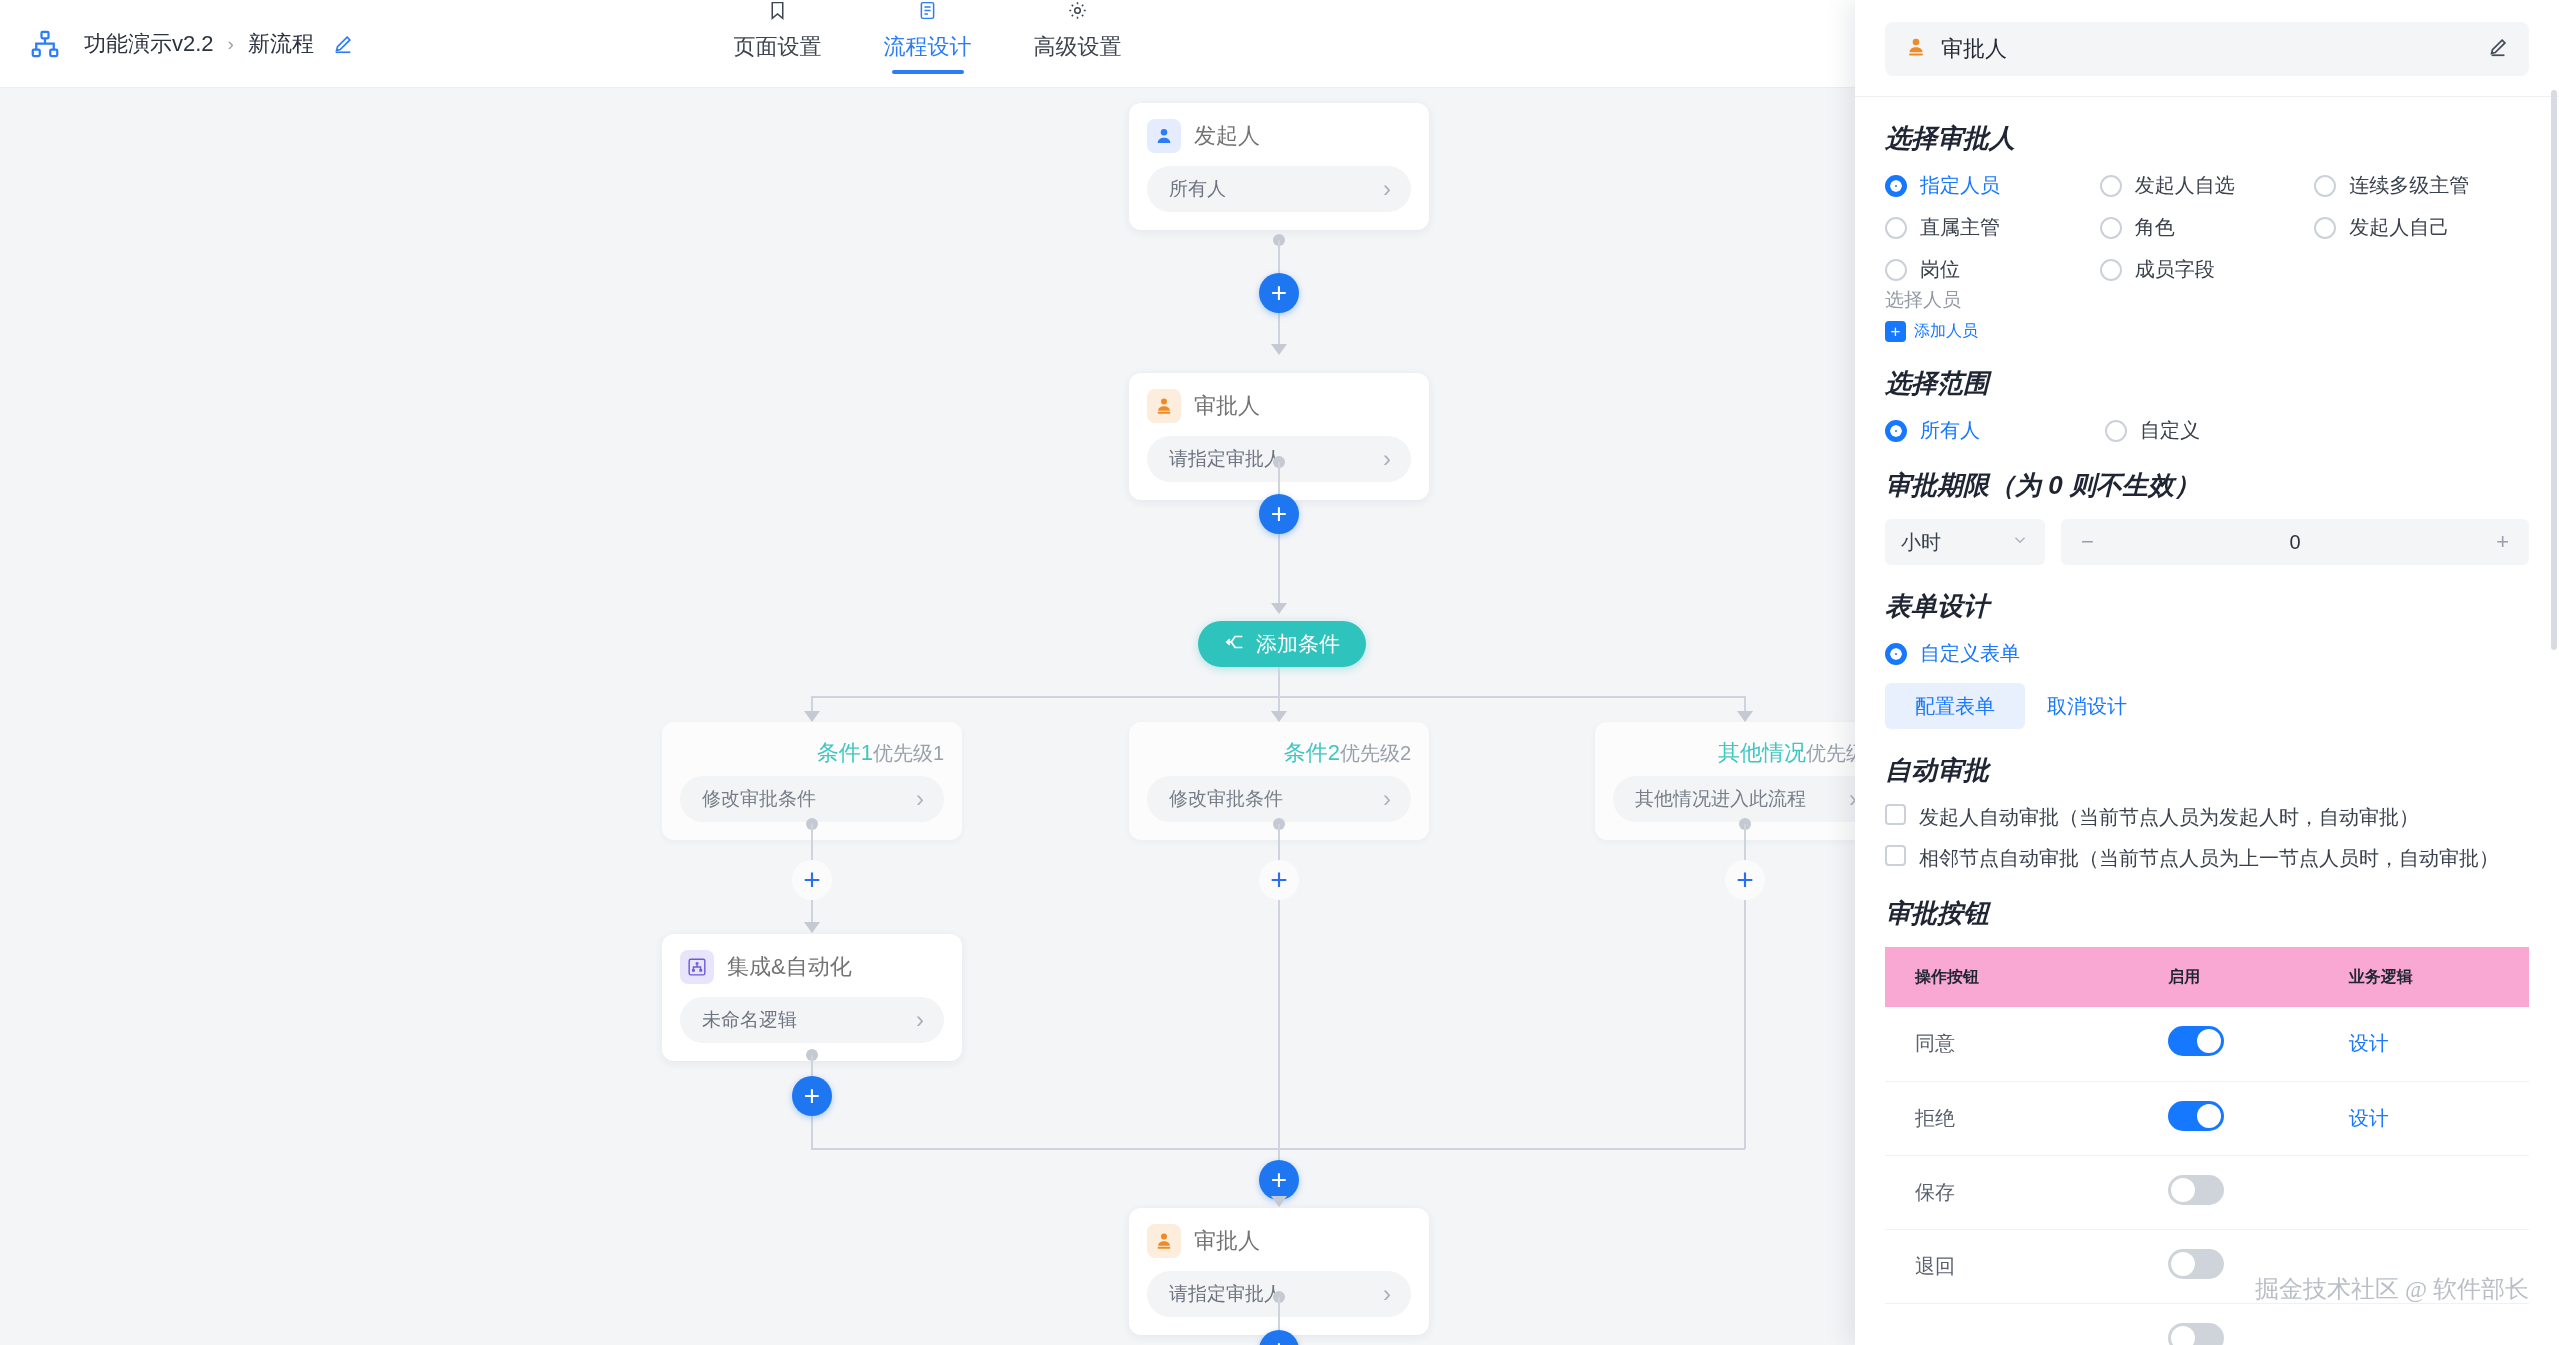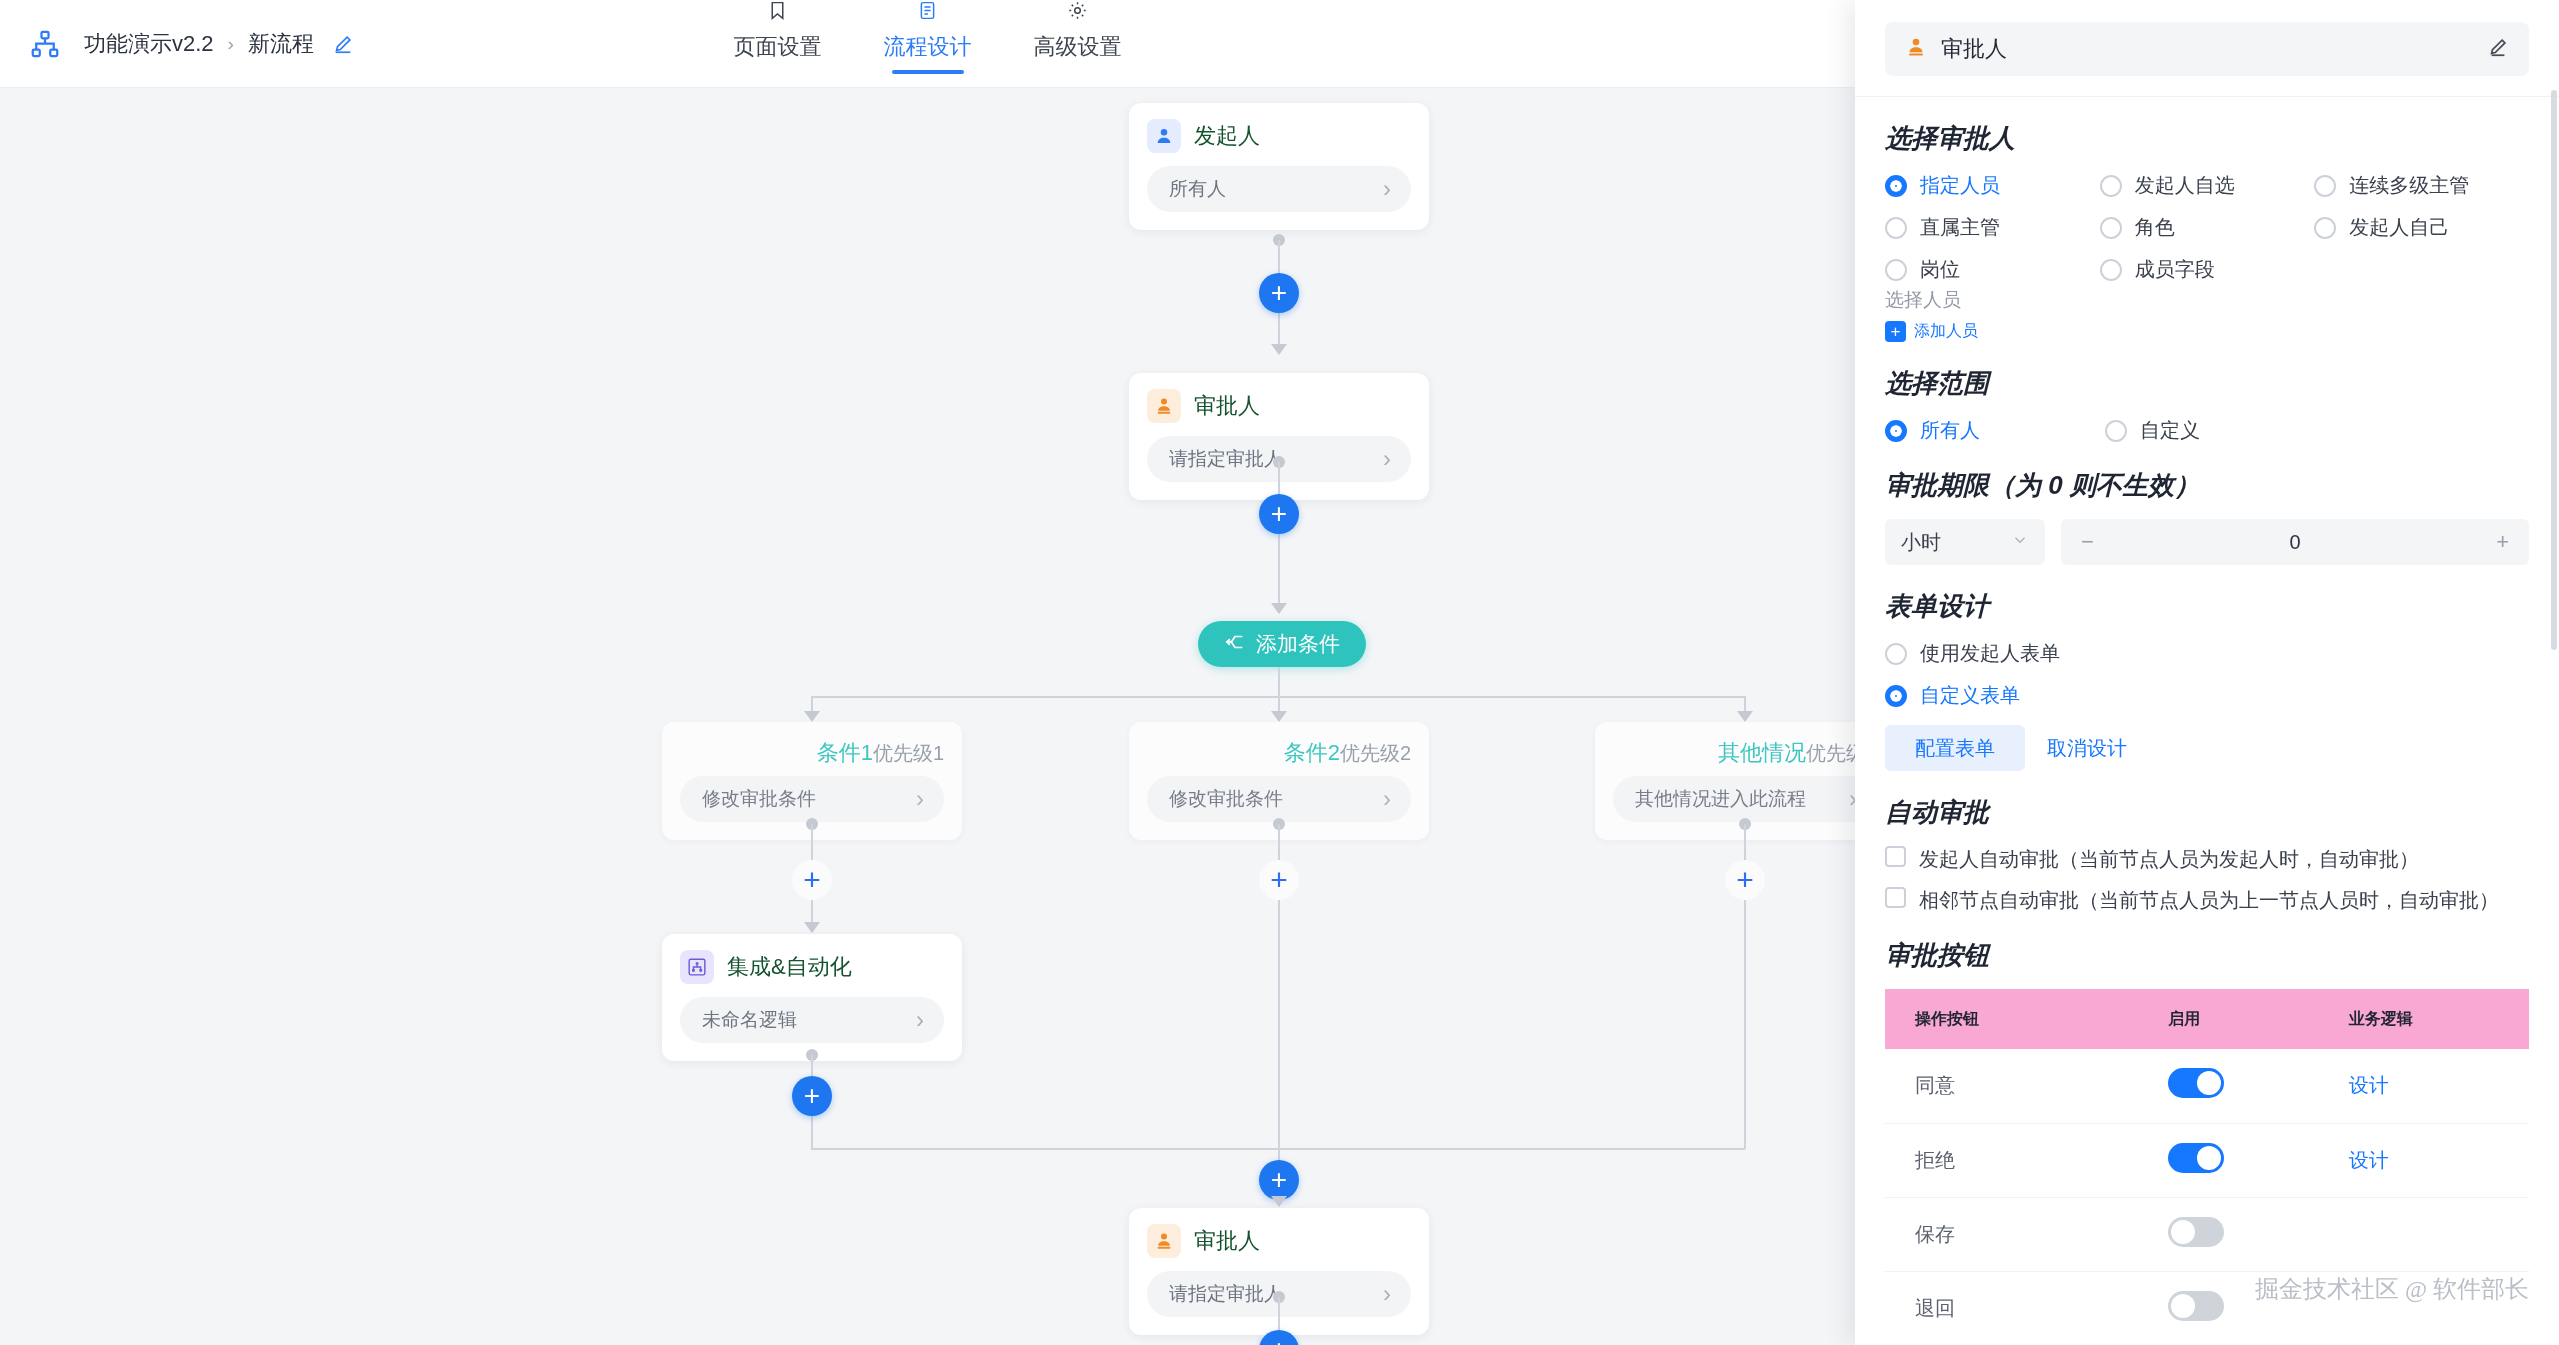--- a/index.html
+++ b/index.html
@@ -65,21 +65,21 @@
     padding: 16px 18px 18px 18px;
   }
   .node-head { display: flex; align-items: center; gap: 13px; margin-bottom: 13px; }
   .node-badge {
     width: 34px; height: 34px; border-radius: 8px;
     display: flex; align-items: center; justify-content: center;
   }
   .badge-blue { background: #e4ecfd; }
   .badge-orange { background: #fdeddd; }
   .badge-purple { background: #e7e4fb; }
-  .node-title { font-size: 22px; color: #14532d; }
+  .node-title { font-size: 22px; color: #737373; }
   .node-field {
     height: 46px; border-radius: 23px; background: #f3f4f6;
     display: flex; align-items: center; justify-content: space-between;
     padding: 0 20px 0 22px;
     font-size: 19px; color: #6d7480;
   }
   .node-field .chev { color: #a9b0bb; font-size: 24px; line-height: 1; }
 
   
   .cond-node {
@@ -560,24 +560,20 @@
       </div>
       <div class="dur-num">
         <span class="step">−</span>
         <span class="val">0</span>
         <span class="step">+</span>
       </div>
     </div>
 
     <div class="sec-title">表单设计</div>
     <div class="radio-grid" style="grid-template-columns:1fr;">
-      <div class="ritem">
-          <span class="rcircle"></span>
-          <span class="rlabel">使用发起人表单</span>
-        </div>
       <div class="ritem on">
           <span class="rcircle"></span>
           <span class="rlabel">自定义表单</span>
         </div>
     </div>
     <div class="btn-row">
       <div class="btn-soft">配置表单</div>
       <div class="btn-link">取消设计</div>
     </div>
 

